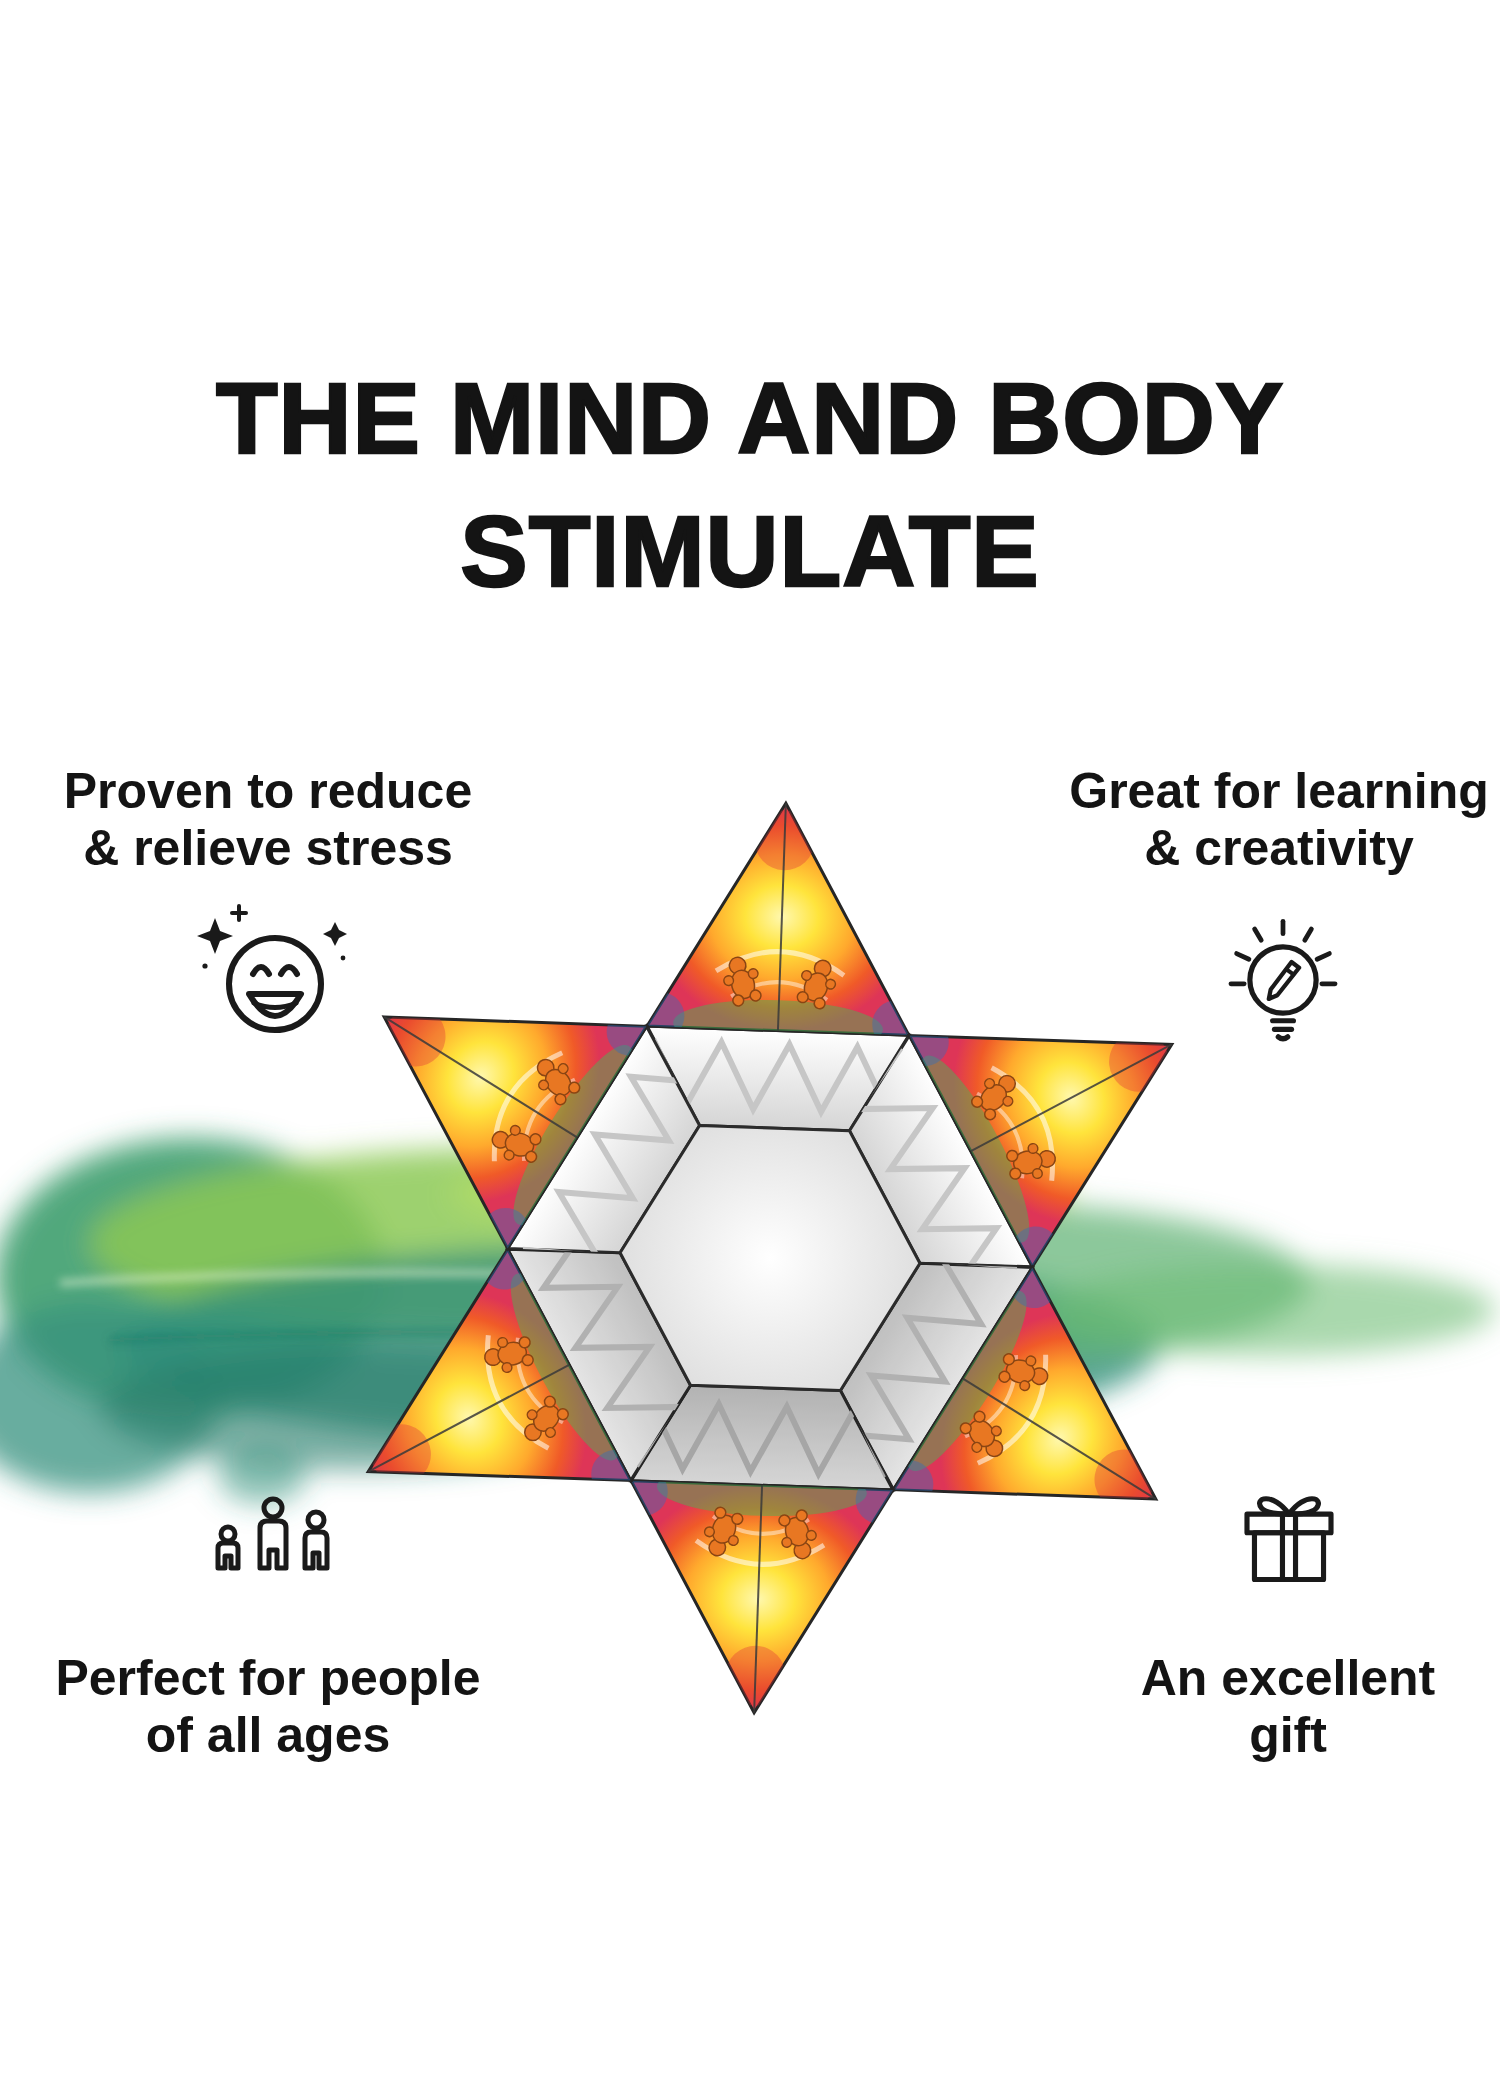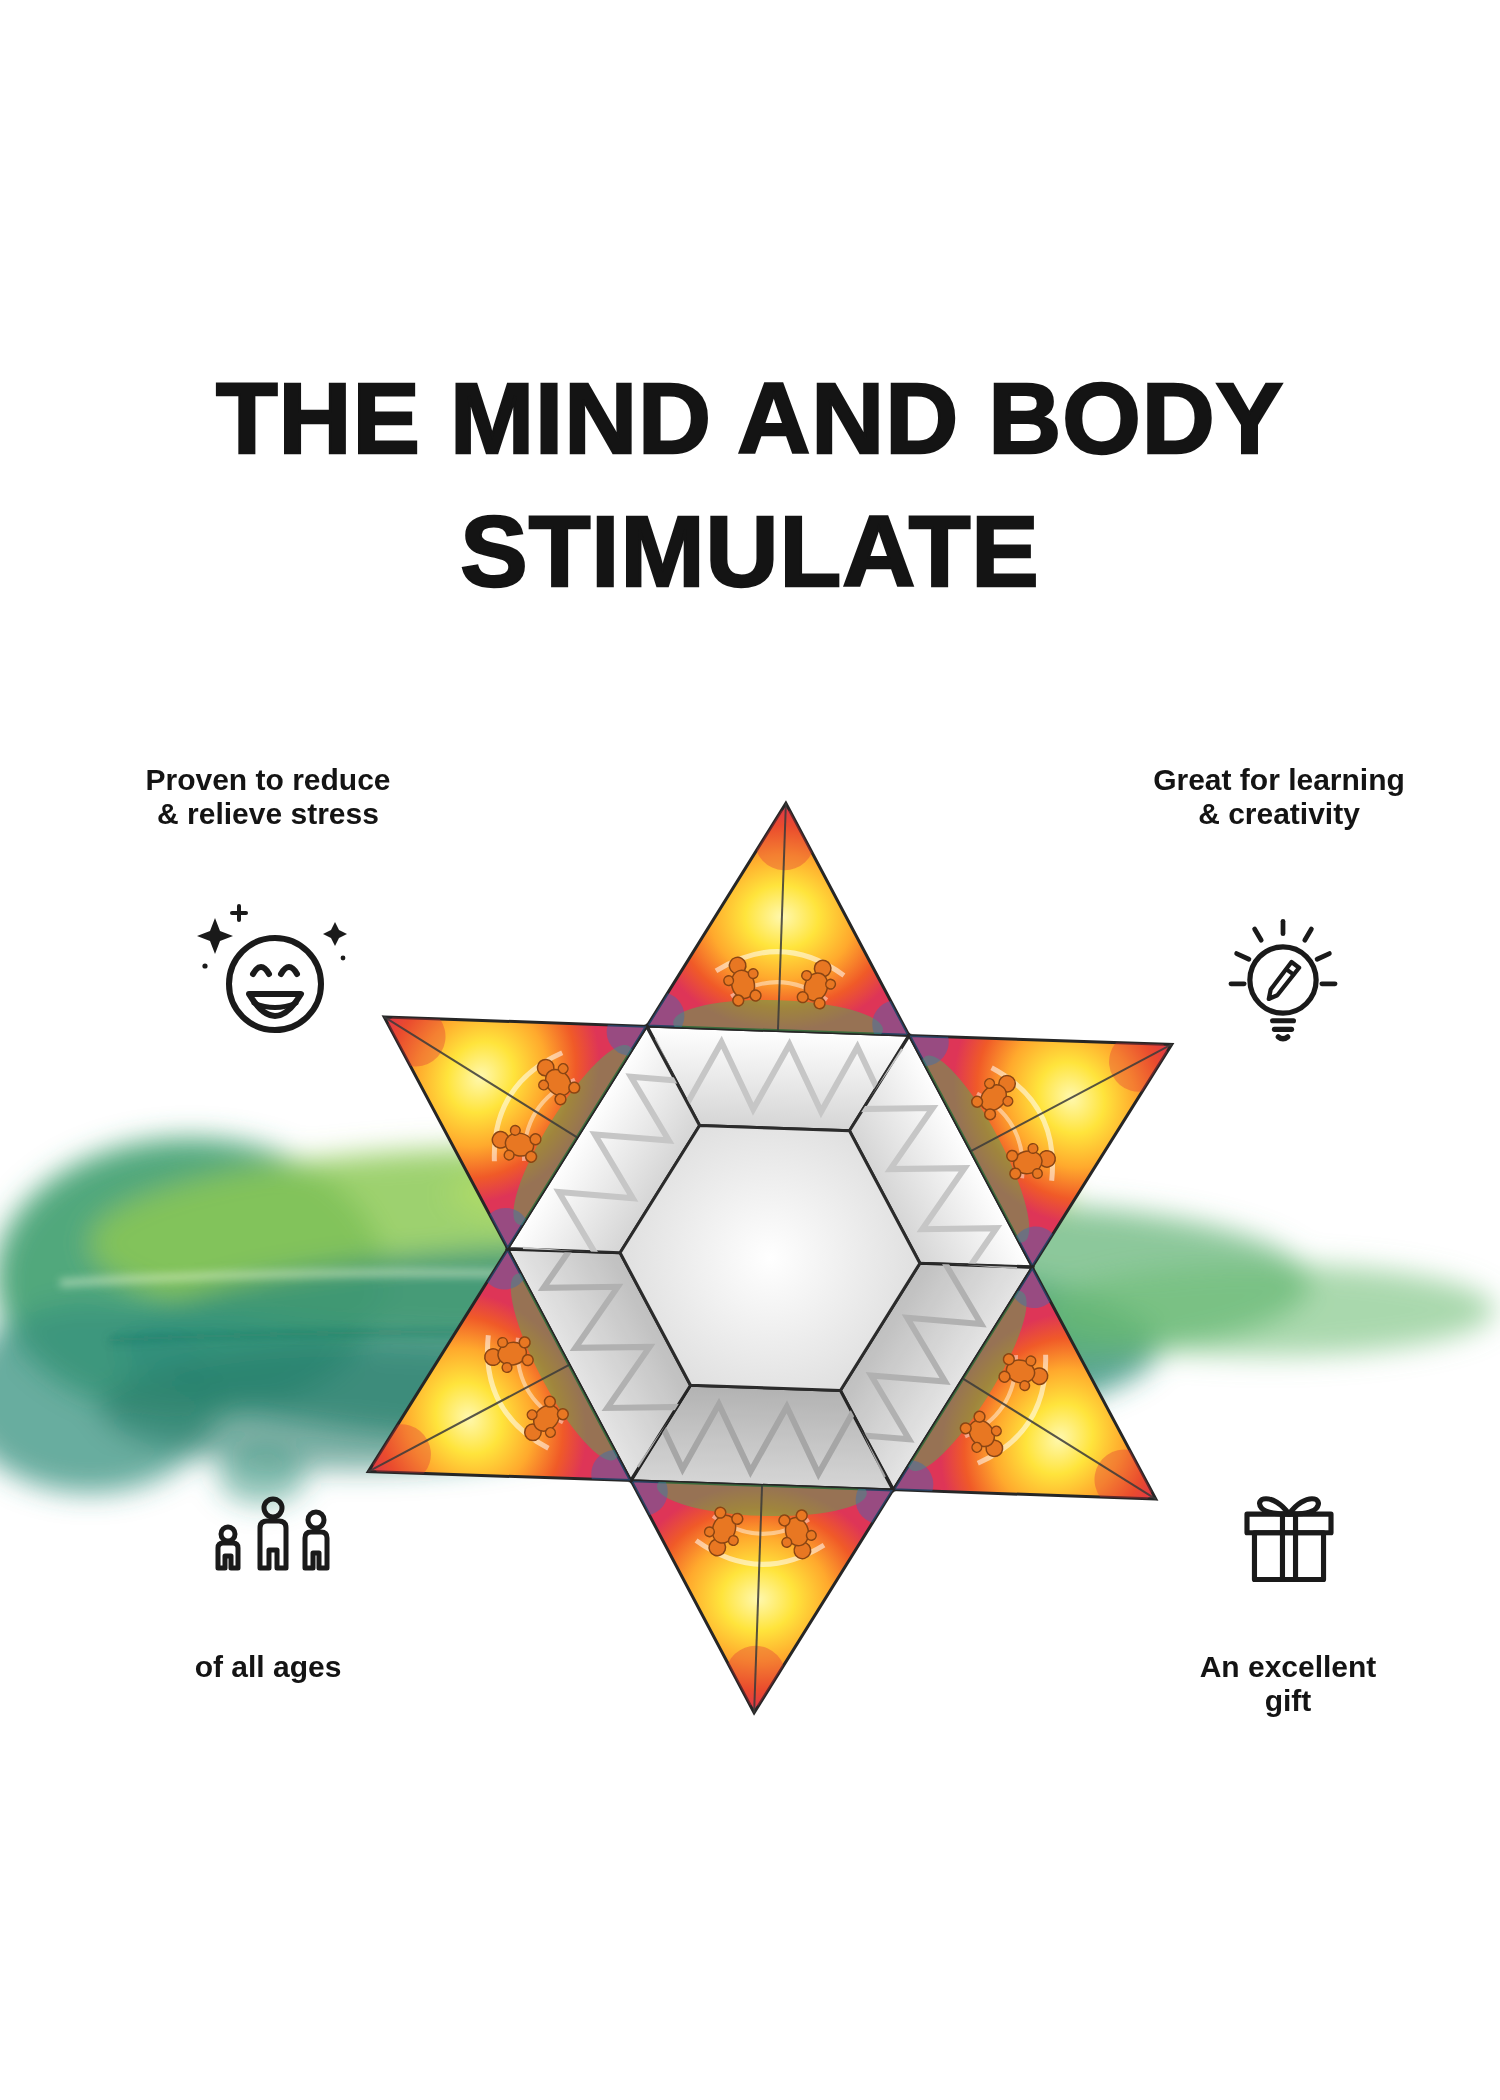--- a/index.html
+++ b/index.html
@@ -22,21 +22,21 @@
     font-weight: 900;
     line-height: 1.32;
     letter-spacing: 1px;
     -webkit-text-stroke: 2.5px #141414;
     color: #141414;
   }
   .feature-text {
     position: absolute;
     width: 460px;
     text-align: center;
-    font-size: 30px;
+    font-size: 50px;
     font-weight: 700;
     line-height: 1.14;
     color: #141414;
   }
   .ft-tl { left: 38px;   top: 763px; }
   .ft-tr { left: 1049px; top: 763px; }
   .ft-bl { left: 38px;   top: 1650px; }
   .ft-br { left: 1058px; top: 1650px; }
 
   .icon { position: absolute; }
@@ -221,20 +221,21 @@
       <g class="line-icon" stroke-width="5">
         <circle cx="30" cy="78" r="7"></circle>
         <path d="M20,112 L20,92 Q20,87 25,87 L35,87 Q40,87 40,92 L40,112 L33,112 L33,100 L27,100 L27,112 Z"></path>
         <circle cx="75" cy="52" r="9"></circle>
         <path d="M62,112 L62,72 Q62,65 69,65 L81,65 Q88,65 88,72 L88,112 L79,112 L79,94 L71,94 L71,112 Z"></path>
         <circle cx="118" cy="64" r="8"></circle>
         <path d="M107,112 L107,82 Q107,76 113,76 L123,76 Q129,76 129,82 L129,112 L121,112 L121,97 L115,97 L115,112 Z"></path>
       </g>
     </svg>
     <div class="feature-text ft-bl">
+      <div>Perfect for people</div>
       <div>of all ages</div>
     </div>
 
     <svg class="icon icon-gift" viewBox="0 0 150 150">
       <g class="line-icon" stroke-width="5.5">
         <rect x="30" y="58" width="90" height="20"></rect>
         <rect x="38" y="78" width="74" height="50"></rect>
         <line x1="68" y1="58" x2="68" y2="128"></line>
         <line x1="82" y1="58" x2="82" y2="128"></line>
         <path d="M75,58 C58,34 36,40 46,52 C52,58 66,58 75,58 Z"></path>

